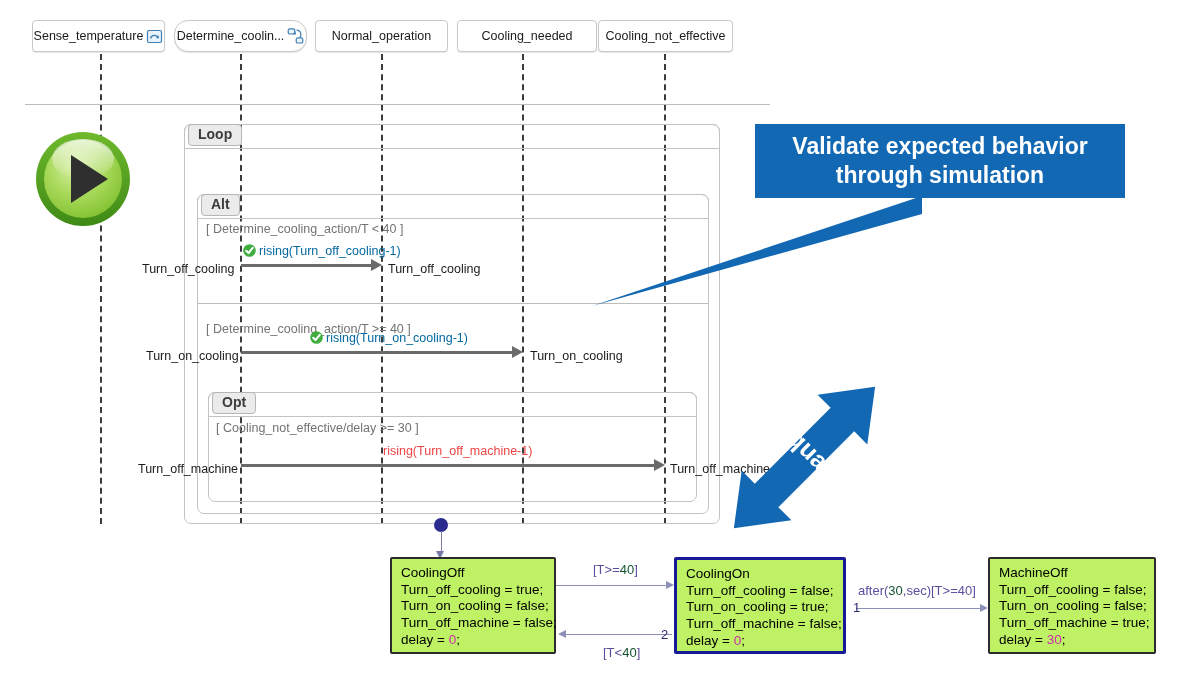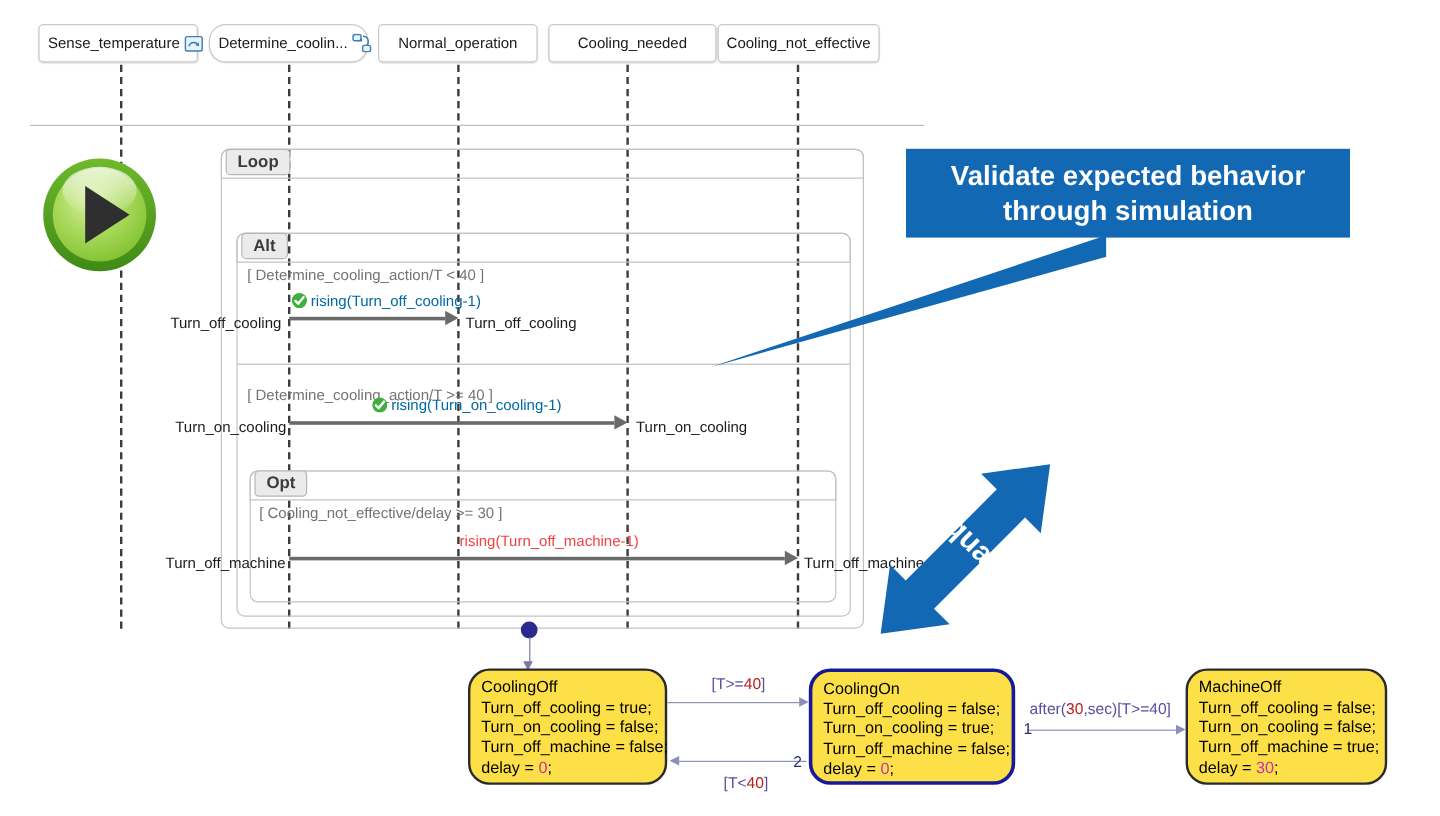--- a/index.html
+++ b/index.html
@@ -29,21 +29,21 @@
     box-shadow: 0 1px 1px rgba(0,0,0,0.10);
     display: flex;
     align-items: center;
     justify-content: center;
     gap: 3px;
     padding: 0 7px;
     font-size: 12.5px;
     color: #1a1a1a;
     white-space: nowrap;
   }
-  .lifeline-head.has-icon { justify-content: space-between; }
+  .lifeline-head.has-icon { justify-content: center; }
 
   .ll-label { line-height: 1; }
 
   .icon-sim {
     width: 17px; height: 15px;
     flex: 0 0 auto;
     display: block;
   }
   .icon-sf {
     width: 17px; height: 16px;
@@ -149,23 +149,23 @@
   }
   .equal-arrow {
     position: absolute;
     pointer-events: none;
   }
 
   
   .state {
     position: absolute;
     box-sizing: border-box;
-    background: #fde047;
+    background: #bef264;
     border: 2px solid #2b2b2b;
-    border-radius: 18px;
+    border-radius: 2px;
     padding: 6px 0 6px 9px;
     font-size: 13.5px;
     color: #000000;
     line-height: 1.235;
     white-space: nowrap;
   }
   .state.active {
     border: 3px solid #161a96;
   }
   .state .num { color: #cc2eaa; }
@@ -183,21 +183,21 @@
     border-bottom: 4.5px solid transparent;
   }
   .tr-head.right { border-left: 8px solid #8c8fb8; }
   .tr-head.left  { border-right: 8px solid #8c8fb8; }
   .tr-label {
     position: absolute;
     font-size: 13px;
     color: #5a4f9e;
     white-space: nowrap;
   }
-  .tr-label .num { color: #b91c1c; }
+  .tr-label .num { color: #14532d; }
   .tr-order {
     position: absolute;
     font-size: 13px;
     color: #2b2b6e;
   }
   .init-dot {
     position: absolute;
     width: 14px; height: 14px;
     border-radius: 50%;
     background: #2b2b8f;

